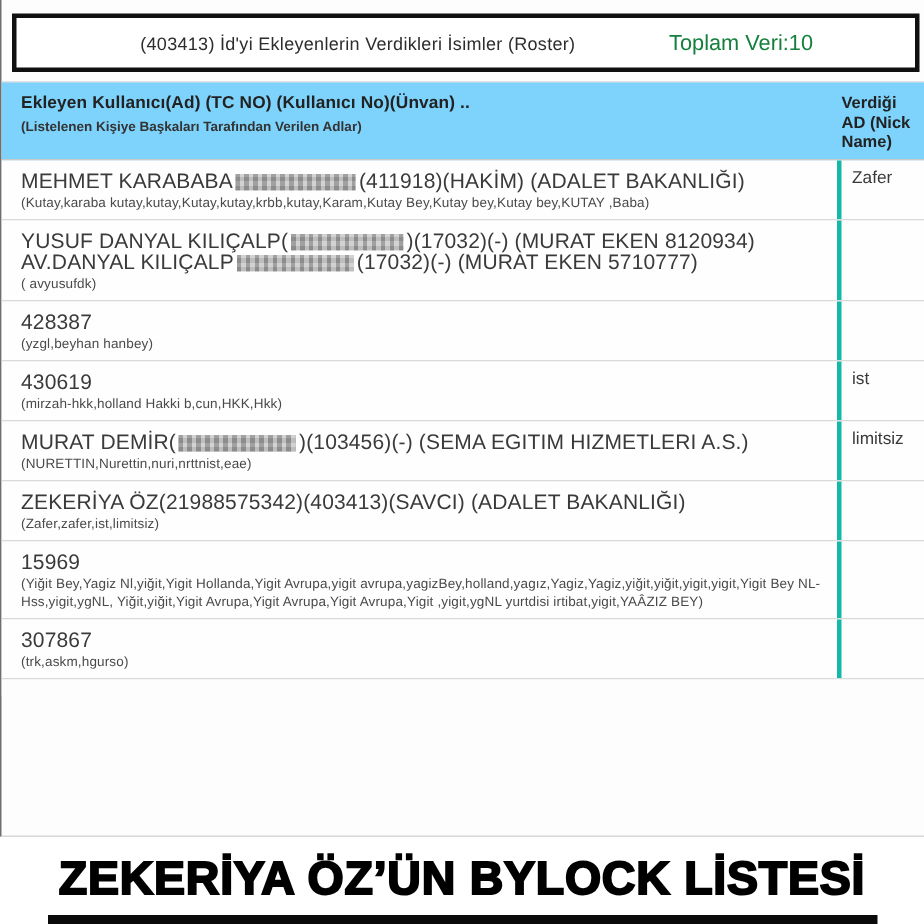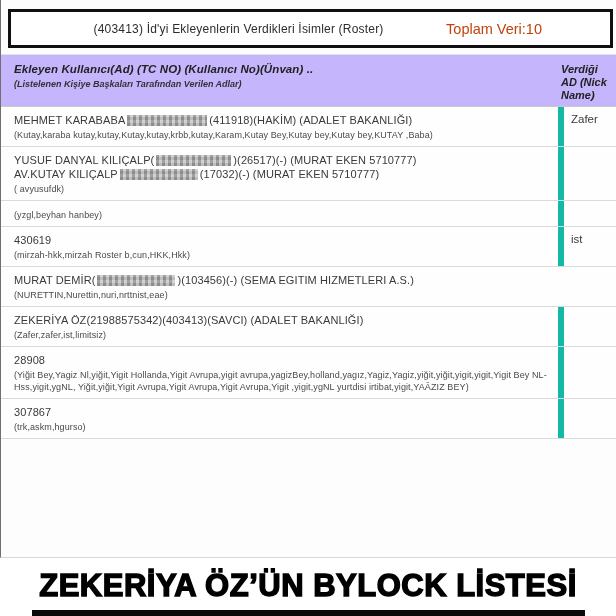--- a/index.html
+++ b/index.html
@@ -7,38 +7,38 @@
               font-family:"Liberation Sans", sans-serif; }
 
   .doc { position:relative; height:558px; background:#fdfdfd;
          border-left:1px solid #6f6f6f; border-bottom:1px solid #d8d8d8;
          padding-top:9px; overflow:hidden; }
 
   
   .titlebox { margin:0 3px 0 7px; height:39px; border:3px solid #101010; background:#ffffff;
               display:flex; align-items:center; padding:0 30px 0 20px; }
   .titlebox .t { flex:1; text-align:center; font-size:12px; color:#2d2d2d; letter-spacing:0.2px; }
-  .titlebox .total { font-size:14.5px; color:#c2410c; margin-right:38px; white-space:nowrap; }
+  .titlebox .total { font-size:14.5px; color:#15803d; margin-right:38px; white-space:nowrap; }
 
   
   .colheader { display:flex; margin-top:6px; border-top:1px solid #e2e2e2;
-               border-bottom:1px solid #c9c9c9; background:#c4b5fd;font-style:italic; }
+               border-bottom:1px solid #c9c9c9; background:#7dd3fc; }
   .colheader .main { flex:1; padding:8px 10px 6px 13px; }
   .colheader .line1 { font-size:11.5px; font-weight:bold; color:#222; letter-spacing:0.1px; }
   .colheader .line2 { font-size:9px; font-weight:bold; color:#333; margin-top:4px; }
   .colheader .nickh { width:61px; padding:8px 2px 4px 6px; font-size:11px; font-weight:bold;
                       color:#222; line-height:13px; }
 
   
   .row { display:flex; background:#fefefe; border-bottom:1px solid #dadada; }
   .cell-main { flex:1; padding:6px 8px 5px 13px; }
-  .main-line { font-size:11px; color:#3a3a3a; line-height:14px; letter-spacing:0.1px; }
+  .main-line { font-size:14px; color:#3a3a3a; line-height:14px; letter-spacing:0.1px; }
   .aliases   { font-size:9px; font-weight:normal; color:#4a4a4a; line-height:12px; margin-top:2px;
                letter-spacing:0.1px; }
-  .cell-nick { width:58px; border-left:6px solid #14b8a6; padding:6px 0 0 7px;
+  .cell-nick { width:58px; border-left:3px solid #14b8a6; padding:6px 0 0 7px;
                font-size:11.5px; color:#3a3a3a; }
   .row.filler { height:11px; border-bottom:none; background:#fdfdfd; }
   .row.filler .cell-nick { border-left:none; }
 
   
   .redact { display:inline-block; height:11px; vertical-align:-2px; margin:0 2px;
             background:
               repeating-linear-gradient(90deg, rgba(120,120,120,.55) 0 3px, rgba(210,210,210,.55) 3px 6px),
               repeating-linear-gradient(0deg, #a5a5a5 0 3px, #d2d2d2 3px 6px); }
 
@@ -70,62 +70,64 @@
   <div class="row">
     <div class="cell-main">
       <div class="main-line"><span>MEHMET KARABABA</span><span class="redact" style="width: 80px;"></span><span>(411918)(HAKİM) (ADALET BAKANLIĞI)</span></div>
           <div class="aliases">(Kutay,karaba kutay,kutay,Kutay,kutay,krbb,kutay,Karam,Kutay Bey,Kutay bey,Kutay bey,KUTAY ,Baba)</div>
     </div>
     <div class="cell-nick">Zafer</div>
   </div>
 
   <div class="row">
     <div class="cell-main">
-      <div class="main-line"><span>YUSUF DANYAL KILIÇALP(</span><span class="redact" style="width: 75px;"></span><span>)(26517)(-) (MURAT EKEN 5710777)</span></div>
-          <div class="main-line"><span>AV.KUTAY KILIÇALP</span><span class="redact" style="width: 78px;"></span><span>(17032)(-) (MURAT EKEN 5710777)</span></div>
+      <div class="main-line"><span>YUSUF DANYAL KILIÇALP(</span><span class="redact" style="width: 75px;"></span><span>)(17032)(-) (MURAT EKEN 8120934)</span></div>
+          <div class="main-line"><span>AV.DANYAL KILIÇALP</span><span class="redact" style="width: 78px;"></span><span>(17032)(-) (MURAT EKEN 5710777)</span></div>
           <div class="aliases">( avyusufdk)</div>
     </div>
     <div class="cell-nick"></div>
   </div>
 
   <div class="row">
     <div class="cell-main">
+      <div class="main-line"><span>428387</span></div>
           <div class="aliases">(yzgl,beyhan hanbey)</div>
     </div>
     <div class="cell-nick"></div>
   </div>
 
 
   <div class="row">
     <div class="cell-main">
       <div class="main-line"><span>430619</span></div>
-          <div class="aliases">(mirzah-hkk,mirzah Roster b,cun,HKK,Hkk)</div>
+          <div class="aliases">(mirzah-hkk,holland Hakki b,cun,HKK,Hkk)</div>
     </div>
     <div class="cell-nick">ist</div>
   </div>
 
   <div class="row">
     <div class="cell-main">
       <div class="main-line"><span>MURAT DEMİR(</span><span class="redact" style="width: 78px;"></span><span>)(103456)(-) (SEMA EGITIM HIZMETLERI A.S.)</span></div>
           <div class="aliases">(NURETTIN,Nurettin,nuri,nrttnist,eae)</div>
     </div>
+    <div class="cell-nick">limitsiz</div>
   </div>
 
   <div class="row">
     <div class="cell-main">
       <div class="main-line"><span>ZEKERİYA ÖZ(21988575342)(403413)(SAVCI) (ADALET BAKANLIĞI)</span></div>
           <div class="aliases">(Zafer,zafer,ist,limitsiz)</div>
     </div>
     <div class="cell-nick"></div>
   </div>
 
 
   <div class="row">
     <div class="cell-main">
-      <div class="main-line"><span>28908</span></div>
+      <div class="main-line"><span>15969</span></div>
           <div class="aliases">(Yiğit Bey,Yagiz Nl,yiğit,Yigit Hollanda,Yigit Avrupa,yigit avrupa,yagizBey,holland,yagız,Yagiz,Yagiz,yiğit,yiğit,yigit,yigit,Yigit Bey NL-Hss,yigit,ygNL, Yiğit,yiğit,Yigit Avrupa,Yigit Avrupa,Yigit Avrupa,Yigit ,yigit,ygNL yurtdisi irtibat,yigit,YAÂZIZ BEY)</div>
     </div>
     <div class="cell-nick"></div>
   </div>
 
   <div class="row">
     <div class="cell-main">
       <div class="main-line"><span>307867</span></div>
           <div class="aliases">(trk,askm,hgurso)</div>
     </div>

